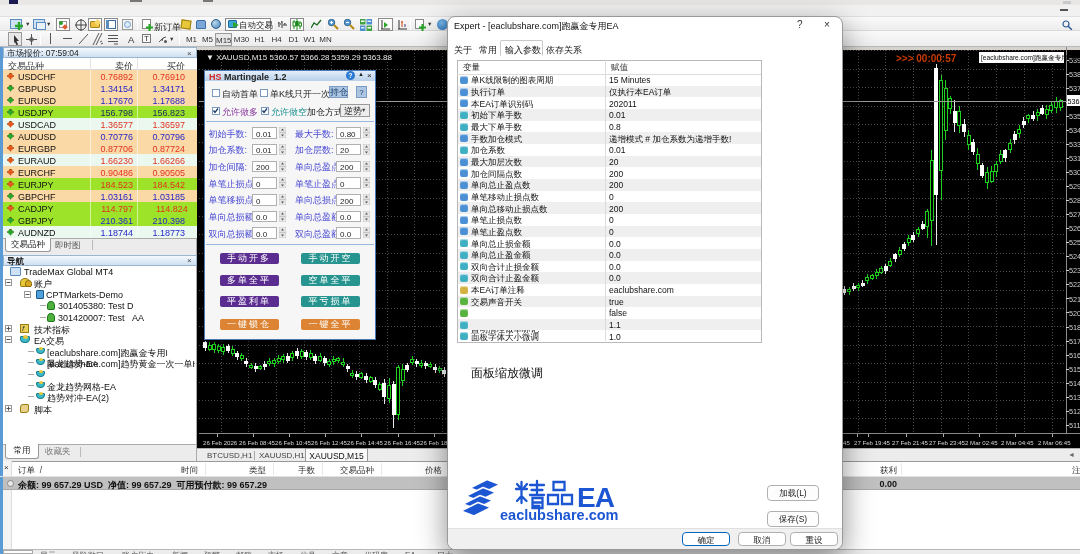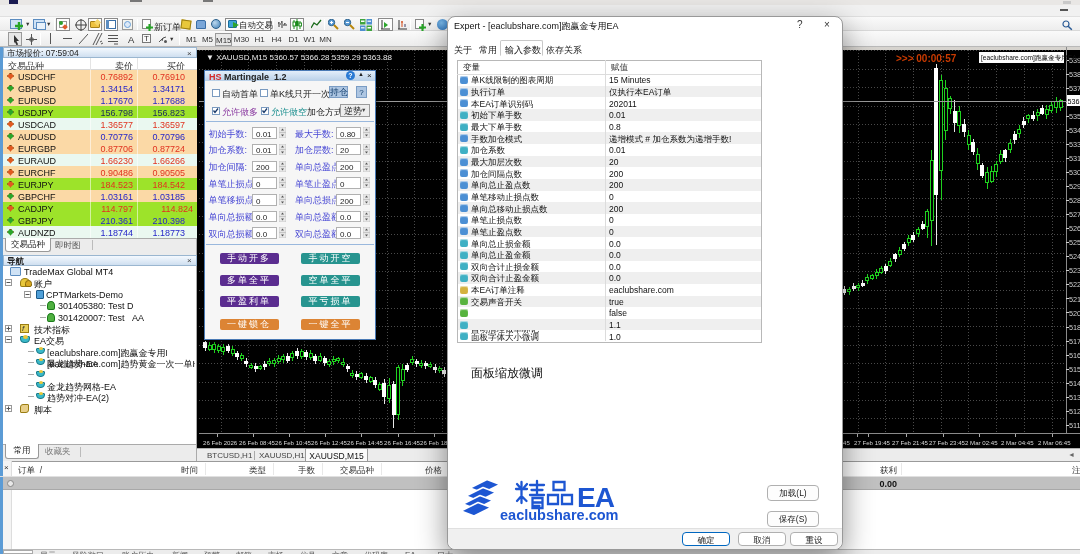--- a/index.html
+++ b/index.html
@@ -209,21 +209,21 @@
       <div style="position:absolute;left:140px;top:179.5px;width:45px;font-size:9px;color:#e03320;text-align:right;">184.542</div>
       <div style="position:absolute;left:3px;top:190px;width:194px;height:12px;background:#fbd9a6;"></div>
       <div style="position:absolute;left:7px;top:192.5px;width:7px;height:7px;background:#2ba52b;clip-path:polygon(50% 0,100% 50%,50% 100%,0 50%);border:0.5px solid #7a4a10;"></div>
       <div style="position:absolute;left:18px;top:191.5px;font-size:9px;color:#111;">GBPCHF</div>
       <div style="position:absolute;left:88px;top:191.5px;width:45px;font-size:9px;color:#2525c8;text-align:right;">1.03161</div>
       <div style="position:absolute;left:140px;top:191.5px;width:45px;font-size:9px;color:#2525c8;text-align:right;">1.03185</div>
       <div style="position:absolute;left:3px;top:202px;width:194px;height:12px;background:#9de32a;"></div>
       <div style="position:absolute;left:7px;top:204.5px;width:7px;height:7px;background:#e05a20;clip-path:polygon(50% 0,100% 50%,50% 100%,0 50%);border:0.5px solid #7a4a10;"></div>
       <div style="position:absolute;left:18px;top:203.5px;font-size:9px;color:#111;">CADJPY</div>
       <div style="position:absolute;left:88px;top:203.5px;width:45px;font-size:9px;color:#e03320;text-align:right;">114.797</div>
-      <div style="position:absolute;left:148px;top:203.5px;width:45px;font-size:9px;color:#e03320;text-align:right;">114.824</div>
+      <div style="position:absolute;left:156px;top:203.5px;width:45px;font-size:9px;color:#e03320;">114.824</div>
       <div style="position:absolute;left:3px;top:214px;width:194px;height:12px;background:#9de32a;"></div>
       <div style="position:absolute;left:7px;top:216.5px;width:7px;height:7px;background:#2ba52b;clip-path:polygon(50% 0,100% 50%,50% 100%,0 50%);border:0.5px solid #7a4a10;"></div>
       <div style="position:absolute;left:18px;top:215.5px;font-size:9px;color:#111;">GBPJPY</div>
       <div style="position:absolute;left:88px;top:215.5px;width:45px;font-size:9px;color:#2525c8;text-align:right;">210.361</div>
       <div style="position:absolute;left:140px;top:215.5px;width:45px;font-size:9px;color:#2525c8;text-align:right;">210.398</div>
       <div style="position:absolute;left:3px;top:226px;width:194px;height:12px;background:#eaf8f0;"></div>
       <div style="position:absolute;left:7px;top:228.5px;width:7px;height:7px;background:#2ba52b;clip-path:polygon(50% 0,100% 50%,50% 100%,0 50%);border:0.5px solid #7a4a10;"></div>
       <div style="position:absolute;left:18px;top:227.5px;font-size:9px;color:#111;">AUDNZD</div>
       <div style="position:absolute;left:88px;top:227.5px;width:45px;font-size:9px;color:#2525c8;text-align:right;">1.18744</div>
       <div style="position:absolute;left:140px;top:227.5px;width:45px;font-size:9px;color:#2525c8;text-align:right;">1.18773</div>
@@ -617,20 +617,21 @@
 <div style="position:absolute;left:849px;top:465px;width:48px;font-size:8.5px;color:#333;text-align:right;">获利</div>
 <div style="position:absolute;left:1072px;top:465px;font-size:8.5px;color:#333;">注</div>
 <div style="position:absolute;left:205px;top:463px;width:1px;height:12px;background:#e8e8e8;"></div>
 <div style="position:absolute;left:273px;top:463px;width:1px;height:12px;background:#e8e8e8;"></div>
 <div style="position:absolute;left:322px;top:463px;width:1px;height:12px;background:#e8e8e8;"></div>
 <div style="position:absolute;left:381px;top:463px;width:1px;height:12px;background:#e8e8e8;"></div>
 <div style="position:absolute;left:449px;top:463px;width:1px;height:12px;background:#e8e8e8;"></div>
 <div style="position:absolute;left:901px;top:463px;width:1px;height:12px;background:#e8e8e8;"></div>
 <div style="position:absolute;left:3px;top:477px;width:1077px;height:13px;background:#c0c0c0;border-bottom:1px solid #a8a8a8;"></div>
 <div style="position:absolute;left:7px;top:480px;width:7px;height:7px;background:#e8e8e8;border:1px solid #888;border-radius:50%;"></div>
+<div style="position:absolute;left:18px;top:479px;font-size:9px;font-weight:bold;color:#111;">余额: 99 657.29 USD&nbsp;&nbsp;净值: 99 657.29&nbsp;&nbsp;可用预付款: 99 657.29</div>
 <div style="position:absolute;left:849px;top:479px;width:48px;font-size:9px;font-weight:bold;color:#111;text-align:right;">0.00</div>
 <div style="position:absolute;left:3px;top:549px;width:1077px;height:5px;background:#ececec;border-top:1px solid #b8b8b8;"></div>
 <div style="position:absolute;left:3px;top:550px;width:30px;height:4px;background:#fdfdfd;border:1px solid #aaa;"></div>
 <div style="position:absolute;left:0px;top:0px;width:1080px;height:554px;">
       <div style="position:absolute;left:40px;top:550px;font-size:8px;color:#555;">显示</div>
       <div style="position:absolute;left:72px;top:550px;font-size:8px;color:#555;">风险敞口</div>
       <div style="position:absolute;left:122px;top:550px;font-size:8px;color:#555;">账户历史</div>
       <div style="position:absolute;left:172px;top:550px;font-size:8px;color:#555;">新闻</div>
       <div style="position:absolute;left:204px;top:550px;font-size:8px;color:#555;">预警</div>
       <div style="position:absolute;left:236px;top:550px;font-size:8px;color:#555;">邮箱</div>

